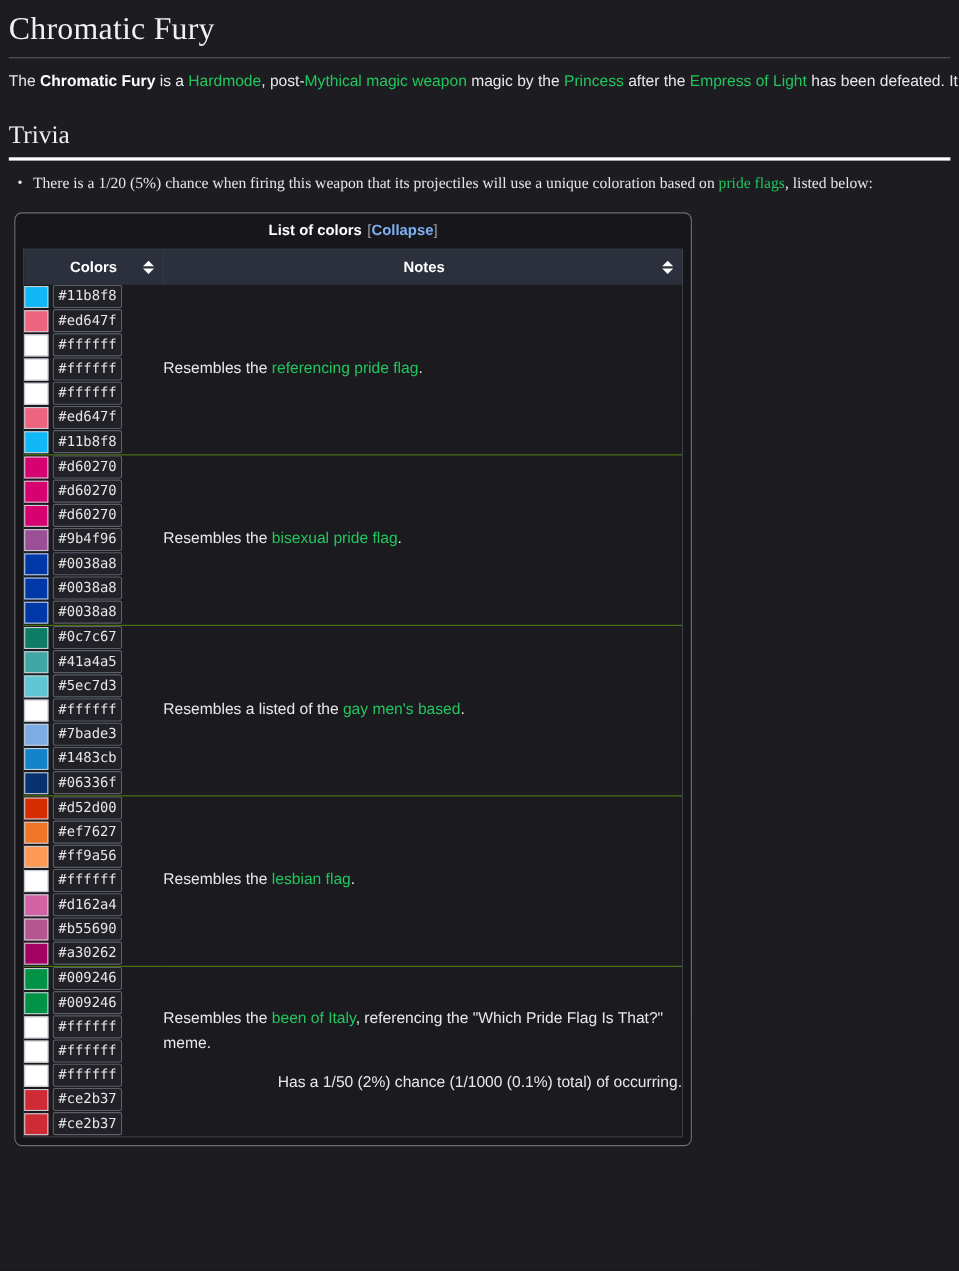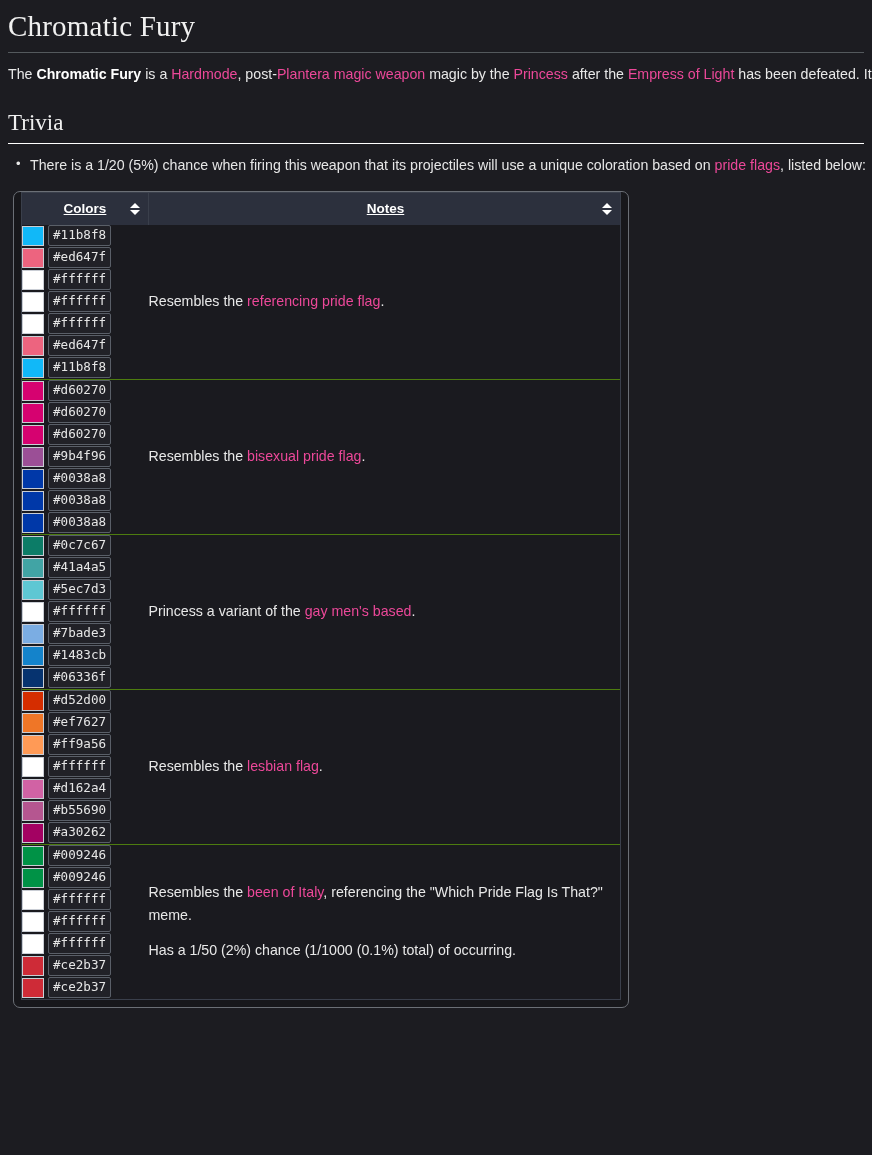--- a/index.html
+++ b/index.html
@@ -32,39 +32,40 @@
     letter-spacing: 0.2px;
   }
   h2.section-title {
     font-family: "Liberation Serif", serif;
     font-weight: normal;
     font-size: 23px;
     line-height: 1.3;
     color: #f0f0f0;
     margin: 22px 0 4px 0;
     padding: 0 0 5px 0;
-    border-bottom: 1px solid #ffffff;
+    border-bottom: 3px solid #ffffff;
   }
   p.body-text {
     margin: 10px 0 0 0;
     line-height: 1.62;
     font-size: 14.2px;
     color: #e8e8e8;
     white-space: nowrap;
   }
   a.wikilink {
-    color: #ec4899;
+    color: #22c55e;
     text-decoration: none;
   }
   b { font-weight: bold; color: #ffffff; }
 
   ul.trivia-list {
     margin: 10px 0 0 0;
     padding-left: 22px;
     list-style: none;
+    font-family: Liberation Serif, serif;
   }
   ul.trivia-list > li {
     position: relative;
     line-height: 1.62;
     font-size: 14.2px;
     white-space: nowrap;
   }
   ul.trivia-list > li:before {
     content: "\2022";
     position: absolute;
@@ -116,21 +117,20 @@
   table.colors-table th {
     background: #2c303d;
     color: #ffffff;
     font-size: 13.5px;
     font-weight: bold;
     padding: 6px 8px;
     border-right: 1px solid #3a3f4b;
     position: relative;
     height: 20px;
     vertical-align: middle;
-    text-decoration: underline;
   }
   table.colors-table th:last-child { border-right: none; padding-left: 10px; }
   th.col-colors { width: 110px; text-align: center; }
   th.col-notes  { text-align: center; }
 
   .sort-icon {
     position: absolute;
     right: 8px;
     top: 50%;
     transform: translateY(-50%);
@@ -185,43 +185,46 @@
     white-space: nowrap;
   }
   td.notes-cell {
     padding: 6px 10px 6px 10px;
     font-size: 14.2px;
     line-height: 1.6;
     color: #e8e8e8;
     vertical-align: middle;
   }
   td.notes-cell p { margin: 0; }
-  td.notes-cell p + p { margin-top: 13px; }
+  td.notes-cell p + p { margin-top: 13px; text-align: right; }
 </style>
 </head>
 <body>
 
 <div class="page">
 
   <h1 class="page-title">Chromatic Fury</h1>
 
   <p class="body-text">
-    <span>The </span><b>Chromatic Fury</b><span> is a </span><a class="wikilink" href="#">Hardmode</a><span>, post-</span><a class="wikilink" href="#">Plantera</a><span> </span><a class="wikilink" href="#">magic weapon</a><span> magic by the </span><a class="wikilink" href="#">Princess</a><span> after the </span><a class="wikilink" href="#">Empress of Light</a><span> has been defeated. It fi</span>
+    <span>The </span><b>Chromatic Fury</b><span> is a </span><a class="wikilink" href="#">Hardmode</a><span>, post-</span><a class="wikilink" href="#">Mythical</a><span> </span><a class="wikilink" href="#">magic weapon</a><span> magic by the </span><a class="wikilink" href="#">Princess</a><span> after the </span><a class="wikilink" href="#">Empress of Light</a><span> has been defeated. It fi</span>
   </p>
 
 
   <h2 class="section-title">Trivia</h2>
 
   <ul class="trivia-list">
     <li>
       <span>There is a 1/20 (5%) chance when firing this weapon that its projectiles will use a unique coloration based on </span><a class="wikilink" href="#">pride flags</a><span>, listed below:</span>
     </li>
   </ul>
 
   <div class="table-shell">
+    <div class="table-caption">
+      <span>List of colors</span><span class="collapse-wrap"><span>[</span><a class="collapse-link" href="#">Collapse</a><span>]</span></span>
+    </div>
 
     <div class="table-inner">
       <table class="colors-table">
         <thead>
           <tr>
             <th class="col-colors">
               <span>Colors</span>
               <span class="sort-icon"></span>
             </th>
             <th class="col-notes">
@@ -326,21 +329,21 @@
                 <div class="swatch-row">
                   <span class="swatch" style="background: rgb(20, 131, 203);"></span>
                   <span class="hexchip">#1483cb</span>
                 </div>
                 <div class="swatch-row">
                   <span class="swatch" style="background: rgb(6, 51, 111);"></span>
                   <span class="hexchip">#06336f</span>
                 </div>
               </td>
               <td class="notes-cell">
-                <p><span>Princess a variant of the </span><a class="wikilink" href="#">gay men's based</a><span>.</span></p>
+                <p><span>Resembles a listed of the </span><a class="wikilink" href="#">gay men's based</a><span>.</span></p>
               </td>
             </tr>
             <tr class="group-row">
               <td class="colors-cell">
                 <div class="swatch-row">
                   <span class="swatch" style="background: rgb(213, 45, 0);"></span>
                   <span class="hexchip">#d52d00</span>
                 </div>
                 <div class="swatch-row">
                   <span class="swatch" style="background: rgb(239, 118, 39);"></span>

